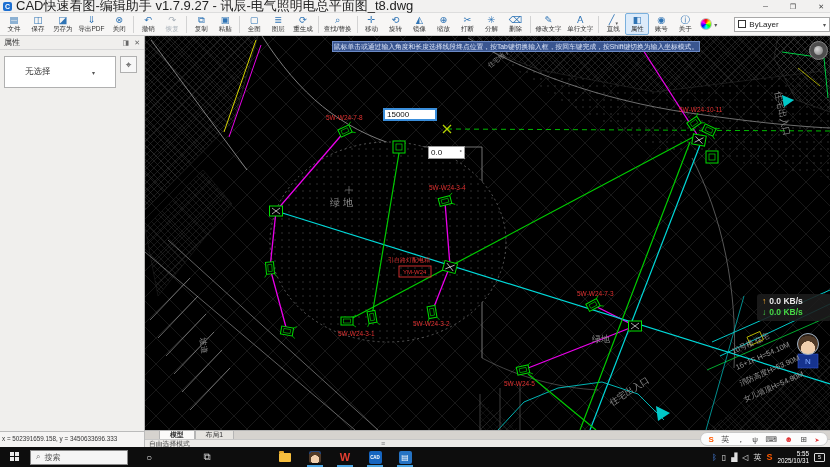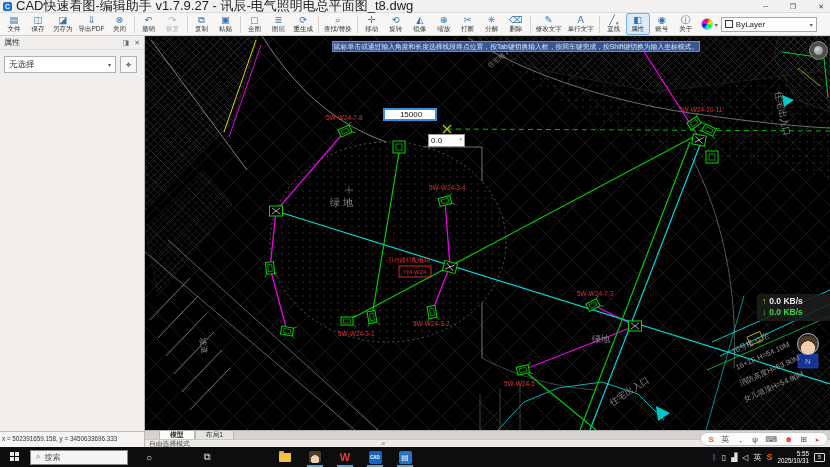--- a/index.html
+++ b/index.html
@@ -25,47 +25,47 @@
   .tlabel { font-size:6.5px; line-height:8px; color:#333; white-space:nowrap; }
   .tbtn.disabled .ticon, .tbtn.disabled .tlabel { color:#a8b0b8; }
   .tbtn.active { background:#dcebfa; border:1px solid #7ab0dd; border-radius:2px; }
   .tsep { width:1px; height:17px; background:#d3d3d3; margin:0 2px; }
   .tcaret { font-size:5px; color:#555; line-height:4px; }
   .linewrap { display:flex; align-items:flex-end; gap:1px; }
   .color-btn { display:flex; align-items:center; gap:2px; padding:0 3px; }
   .color-wheel { width:12px; height:12px; border-radius:50%;
     background:conic-gradient(#f00,#ff0,#0f0,#0ff,#00f,#f0f,#f00); border:1px solid #bbb; }
   .layer-select { display:flex; align-items:center; gap:3px; width:96px; height:15px; background:#fff;
-    border:1px solid #a8a8a8; margin-left:0; padding:0 3px; }
+    border:1px solid #a8a8a8; margin-left:14px; padding:0 3px; }
   .layer-swatch { width:8px; height:8px; background:#fff; border:1px solid #333; }
   .layer-text { font-size:8px; color:#222; flex:1; }
   .selcaret { font-size:6px; color:#555; }
 
   
   .sidepanel { position:absolute; left:0; top:36px; width:145px; height:395px; background:#f0efed;
     border-right:1px solid #b9b9b9; }
   .sp-head { height:14px; display:flex; align-items:center; padding:0 4px; border-bottom:1px solid #d8d8d8; }
   .sp-title { font-size:8px; color:#333; flex:1; }
   .sp-ico { font-size:7px; color:#666; margin-left:5px; }
   .sp-row { display:flex; gap:4px; margin:6px 4px; }
-  .sp-select { width:112px; height:17px; background:#fff; border:1px solid #b0b0b0; display:flex;
-    align-items:center; padding:0 4px; }
+  .sp-select { width:112px; height:32px; background:#fff; border:1px solid #b0b0b0; display:flex;
+    align-items:center; padding:0 20px; }
   .sp-sel-text { font-size:8.5px; color:#333; flex:1; }
   .sp-btn { width:17px; height:17px; border:1px solid #b0b0b0; background:#f7f7f7; font-size:10px;
     color:#444; display:flex; align-items:center; justify-content:center; }
 
   
   .canvas { position:absolute; left:145px; top:36px; width:685px; height:394px; background:#000; overflow:hidden; }
   .canvas svg { position:absolute; left:0; top:0; }
   .hintbar { position:absolute; left:187px; top:5px; width:368px; height:11px;
     background:rgba(62,92,155,.92); border:1px solid rgba(120,150,210,.8); color:#dde6fa;
     font-size:6.8px; line-height:9px; text-align:center; white-space:nowrap; overflow:hidden; }
   .dyn-len { position:absolute; left:238px; top:72px; width:54px; height:13px; background:#fff;
-    border:2px solid #3a8edb; font-size:8px; color:#111; line-height:9px; padding-left:2px;text-align:center; }
-  .dyn-ang { position:absolute; left:283px; top:98px; width:37px; height:13px; background:#fff;
+    border:2px solid #3a8edb; font-size:8px; color:#111; line-height:9px; padding-left:2px; }
+  .dyn-ang { position:absolute; left:283px; top:110px; width:37px; height:13px; background:#fff;
     border:1px solid #9a9a9a; font-size:8px; color:#111; display:flex; padding:0 2px; line-height:11px; }
   .dyn-ang .v { flex:1; }
   .dyn-ang .u { font-size:6px; }
   .netbox { position:absolute; left:612px; top:258px; width:74px; height:27px;
     background:rgba(28,28,28,.88); border-radius:3px; padding:2px 5px; }
   .netrow { display:flex; gap:3px; font-size:8.5px; font-weight:bold; line-height:11px; }
   .net-up-arrow { color:#ffb02e; } .net-up { color:#e8e8e8; }
   .net-dn-arrow { color:#46d946; } .net-dn { color:#46d946; }
   .fab { position:absolute; left:664px; top:5px; width:19px; height:19px; border-radius:50%;
     background:#4d4d4d; border:1px solid #858585; display:flex; align-items:center; justify-content:center; }

